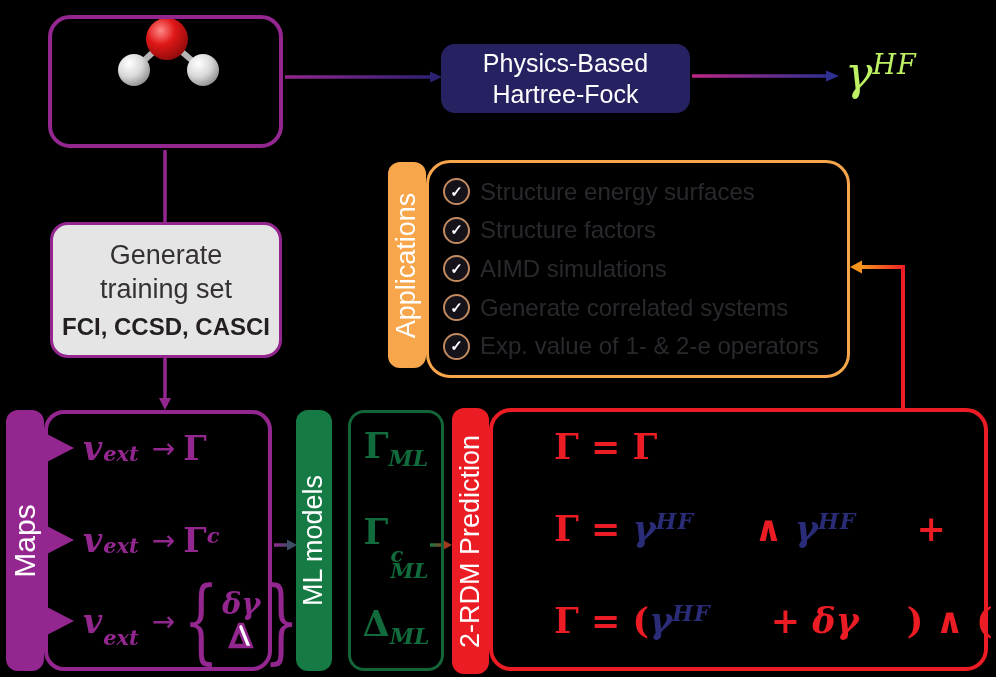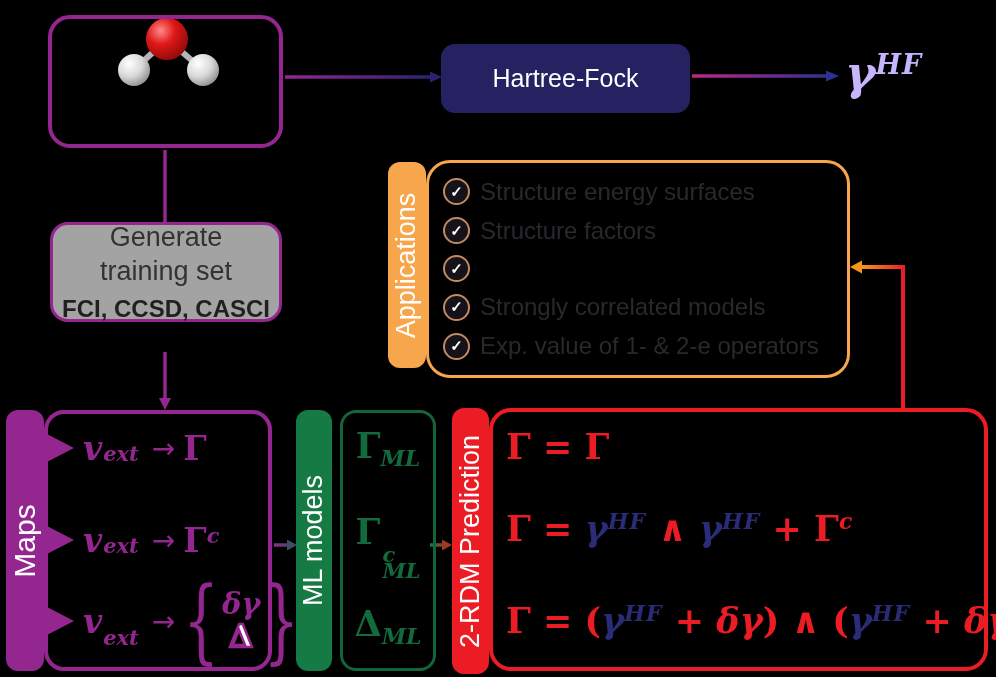--- a/index.html
+++ b/index.html
@@ -6,25 +6,25 @@
   .stage{position:relative;width:996px;height:677px;background:#000;overflow:hidden;
          font-family:"Liberation Sans",sans-serif;}
   svg.connectors{position:absolute;left:0;top:0;z-index:1;pointer-events:none;}
 
   
   .molecule-box{position:absolute;left:48px;top:15px;width:235px;height:133px;box-sizing:border-box;
     border:4px solid #93278F;border-radius:22px;background:#000;z-index:2;}
   .physics-box{position:absolute;left:441px;top:44px;width:249px;height:69px;box-sizing:border-box;
     background:#262262;border-radius:14px;z-index:2;display:flex;flex-direction:column;
     align-items:center;justify-content:center;color:#fff;font-size:25px;line-height:1.22;}
-  .gamma-hf{position:absolute;left:845px;top:46px;z-index:2;color:#c4b5fd;
-    font-family:"DejaVu Serif",serif;font-weight:bold;font-style:italic;font-size:46px;}
+  .gamma-hf{position:absolute;left:845px;top:46px;z-index:2;color:#bef264;
+    font-family:"DejaVu Serif",serif;font-weight:normal;font-style:italic;font-size:46px;}
   .gamma-hf .gsup{font-size:27px;vertical-align:0.55em;letter-spacing:1px;}
-  .training-box{position:absolute;left:50px;top:222px;width:232px;height:100px;box-sizing:border-box;
-    background:#a3a3a3;border:3.5px solid #93278F;border-radius:18px;z-index:2;display:flex;
+  .training-box{position:absolute;left:50px;top:222px;width:232px;height:136px;box-sizing:border-box;
+    background:#e5e5e5;border:3.5px solid #93278F;border-radius:18px;z-index:2;display:flex;
     flex-direction:column;align-items:center;justify-content:center;}
   .training-box .t1{color:#353132;font-size:27px;line-height:1.25;}
   .training-box .t2{color:#231f20;font-size:24px;font-weight:bold;margin-top:7px;}
 
   
   .vtab{position:absolute;z-index:2;display:flex;align-items:center;justify-content:center;
     color:#fff;border-radius:12px;}
   .vtab span{transform:rotate(-90deg);white-space:nowrap;}
   .apps-tab{left:388px;top:162px;width:38px;height:206px;background:#F7A64B;font-size:27px;}
   .maps-tab{left:6px;top:410px;width:38px;height:261px;background:#93278F;font-size:30px;}
@@ -54,37 +54,37 @@
   .msub{font-size:21px;font-style:italic;vertical-align:-0.3em;align-self:flex-end;margin:0 5px 2px 1px;}
   .arr{font-family:"DejaVu Sans",sans-serif;font-weight:normal;font-size:28px;margin:0 8px;}
   .tsup{font-size:21px;font-style:italic;vertical-align:0.5em;align-self:flex-start;margin-top:2px;}
   .brace{font-family:"DejaVu Serif",serif;font-weight:normal;font-size:56px;color:#93278F;
     transform:scaleY(1.62);line-height:1;}
   .bracecol{display:flex;flex-direction:column;align-items:center;line-height:1;margin:0 3px;}
   .dg{font-size:29px;font-style:italic;}
   .dout{font-size:31px;font-style:normal;color:#fff;-webkit-text-stroke:2.5px #93278F;margin-top:2px;}
 
   
-  .ml-box{position:absolute;left:340px;top:410px;width:96px;height:261px;box-sizing:border-box;
+  .ml-box{position:absolute;left:348px;top:410px;width:96px;height:261px;box-sizing:border-box;
     border:3.5px solid #14643A;border-radius:16px;background:transparent;z-index:2;}
   .ml-item{position:absolute;width:100%;text-align:center;color:#116B3C;
     font-family:"DejaVu Serif",serif;font-weight:bold;font-size:35px;}
   .ml1{top:12px;} .ml2{top:98px;} .ml3{top:190px;}
   .mlsub{font-size:22px;font-style:italic;vertical-align:-0.35em;}
   .stack{display:inline-flex;flex-direction:column;align-items:flex-start;vertical-align:-0.5em;
     line-height:0.8;margin-left:2px;}
   .ssup,.ssub{font-size:21px;font-style:italic;}
 
   
   .rdm-box{position:absolute;left:489px;top:408px;width:499px;height:263px;box-sizing:border-box;
     border:4px solid #EC1C24;border-radius:22px;background:transparent;z-index:2;}
   .eq{position:absolute;left:13px;font-family:"DejaVu Serif",serif;font-weight:bold;font-size:35px;}
   .e1{top:14px;} .e2{top:96px;} .e3{top:188px;}
   .eq span{white-space:pre;}
-  .red{color:#EC1C24;} .redit{color:#EC1C24;font-style:italic;}
+  .red{color:#EC1C24;margin-left:48px;} .redit{color:#EC1C24;font-style:italic;}
   .blue{color:#2A2C78;font-style:italic;}
   .bsup{color:#2A2C78;font-size:22px;font-style:italic;vertical-align:0.55em;letter-spacing:1px;}
   .rsup{color:#EC1C24;font-size:22px;font-style:italic;vertical-align:0.55em;}
 </style>
 </head>
 <body>
 
 <div class="stage">
 
   <svg class="connectors" width="996" height="677">
@@ -142,20 +142,21 @@
       </defs>
       <line x1="115" y1="20" x2="82" y2="51" stroke="#b5b5b5" stroke-width="6"></line>
       <line x1="115" y1="20" x2="151" y2="51" stroke="#b5b5b5" stroke-width="6"></line>
       <circle cx="115" cy="20" r="21" fill="url(#oG)"></circle>
       <circle cx="82" cy="51" r="16" fill="url(#hG)"></circle>
       <circle cx="151" cy="51" r="16" fill="url(#hG)"></circle>
     </svg>
   </div>
 
   <div class="physics-box">
+    <div>Physics-Based</div>
     <div>Hartree-Fock</div>
   </div>
 
   <div class="gamma-hf"><span>γ</span><span class="gsup">HF</span></div>
 
   <div class="training-box">
     <div class="t1">Generate</div>
     <div class="t1">training set</div>
     <div class="t2">FCI, CCSD, CASCI</div>
   </div>
@@ -173,26 +174,27 @@
     <div class="app-item">
       <span class="chk">
           <span>✓</span>
         </span>
       <span class="app-text">Structure factors</span>
     </div>
     <div class="app-item">
       <span class="chk">
           <span>✓</span>
         </span>
-    </div>
-    <div class="app-item">
-      <span class="chk">
-          <span>✓</span>
-        </span>
-      <span class="app-text">Strongly correlated models</span>
+      <span class="app-text">AIMD simulations</span>
+    </div>
+    <div class="app-item">
+      <span class="chk">
+          <span>✓</span>
+        </span>
+      <span class="app-text">Generate correlated systems</span>
     </div>
     <div class="app-item">
       <span class="chk">
           <span>✓</span>
         </span>
       <span class="app-text">Exp. value of 1- &amp; 2-e operators</span>
     </div>
   </div>
 
   <div class="vtab maps-tab">

